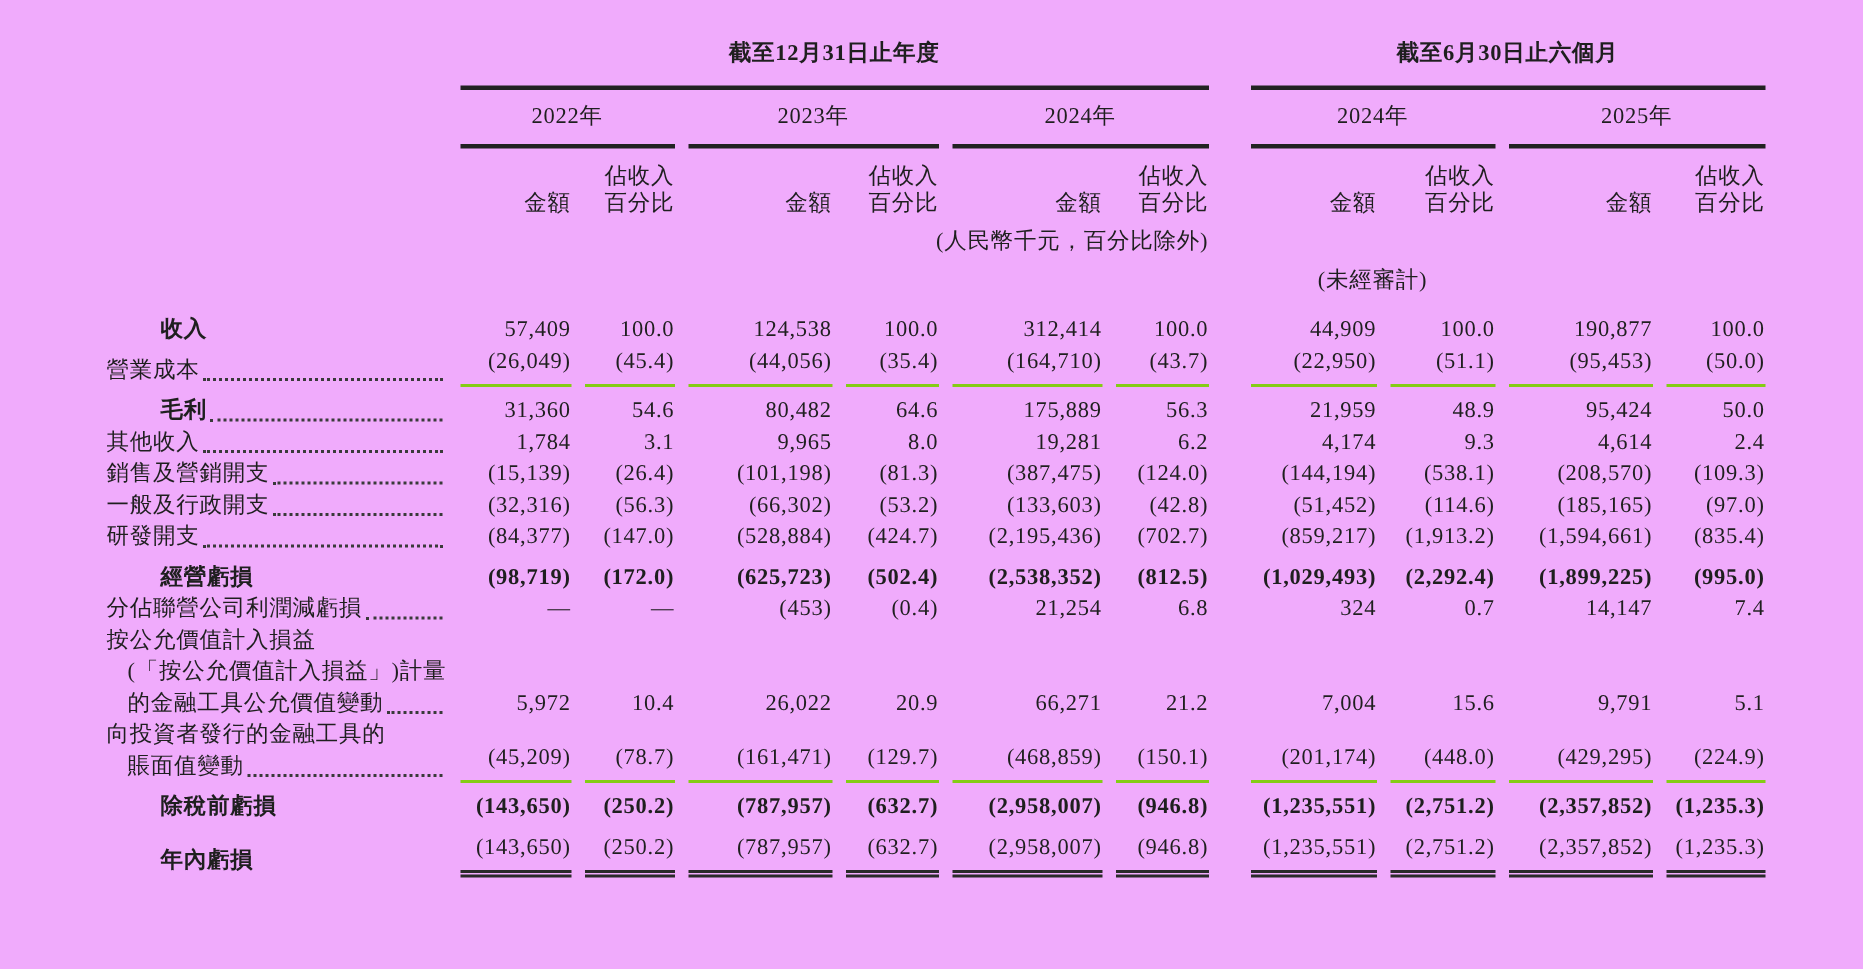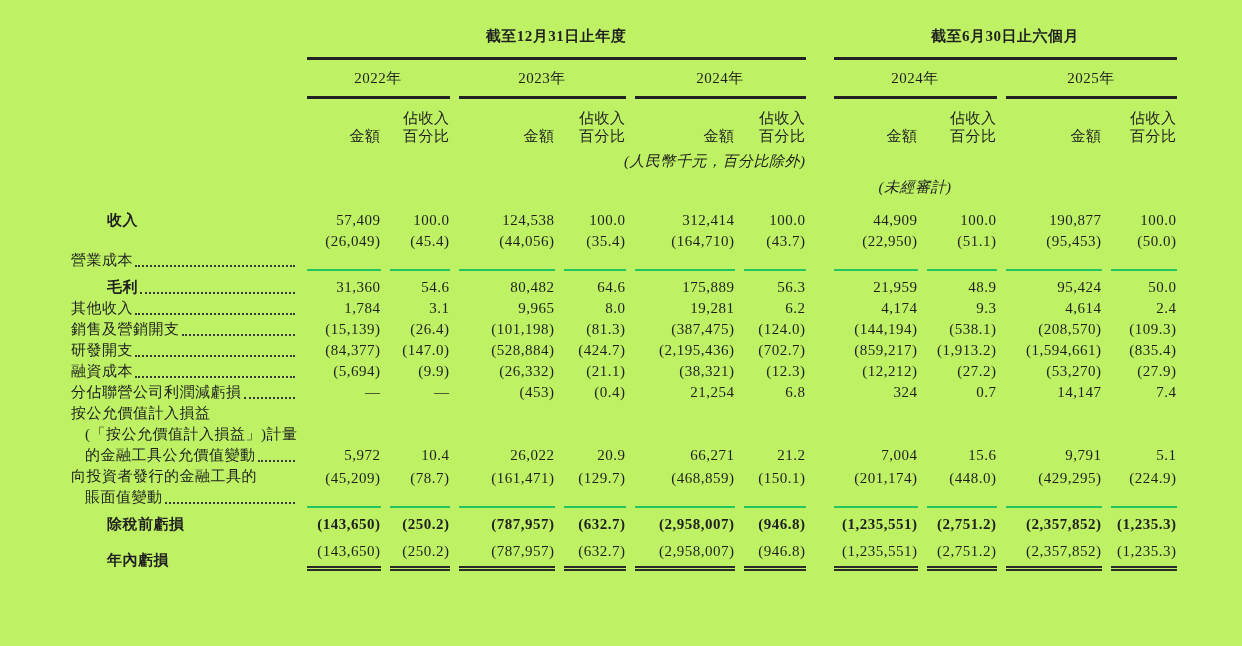--- a/index.html
+++ b/index.html
@@ -1,19 +1,19 @@
 <!DOCTYPE html>
 <html><head>
 <meta charset="utf-8">
 <style>
   html,body{margin:0;padding:0;background:#ffffff;}
   .page{
     position:relative;
     width:1242px;height:646px;
-    background:#bef264;
+    background:#f0abfc;
     color:#1f1f1f;
     font-family:"Liberation Serif","DejaVu Serif",serif;
     overflow:hidden;
   }
   table.fin{
     border-collapse:separate;
     border-spacing:9px 0;
     margin:20px 0 0 62px;
     font-size:15px;
     line-height:21px;
@@ -35,34 +35,34 @@
   }
   th.yr{
     font-weight:normal;text-align:center;
     padding:8px 0 7px 0;
     border-bottom:3px solid #222;
   }
   th.sub{
     font-weight:normal;text-align:right;
     padding-top:10px;line-height:18px;
   }
-  td.note{font-style:italic;line-height:20px;padding-top:6px;}
+  td.note{line-height:20px;padding-top:6px;}
   td.note.right{text-align:right;}
   td.note.center{text-align:center;}
 
   td.lbl{text-align:left;vertical-align:bottom;}
   td.lbl.bold .txt{font-weight:bold;padding-left:36px;}
   .lblline{display:flex;align-items:flex-end;}
   .lblline .txt{white-space:nowrap;}
   .lblline .indent{padding-left:14px;font-family:Liberation Serif, serif;}
   .leader{flex:1;border-bottom:2px dotted #3a3a3a;margin:0 3px 4px 2px;min-width:6px;}
 
   td.num{text-align:right;white-space:nowrap;}
   td.num.bold{font-weight:bold;}
-  tr.rule-single td.num{border-bottom:2px solid #22c55e;padding-bottom:17px;}
+  tr.rule-single td.num{border-bottom:2px solid #84cc16;padding-bottom:4px;}
   tr.rule-double td.num{border-bottom:5px double #2a2a2a;padding-bottom:4px;}
   tr.after-rule td{padding-top:6px;}
   tr.first-body td{padding-top:13px;}
   td.gap{border:none !important;}
 </style>
 </head>
 <body>
 
 <div class="page">
   <table class="fin">
@@ -230,54 +230,72 @@
           <td class="num">(124.0)</td>
           <td class="gap"></td>
           <td class="num">(144,194)</td>
           <td class="num">(538.1)</td>
           <td class="num">(208,570)</td>
           <td class="num">(109.3)</td>
         </tr>
         <tr>
           <td class="lbl">
             <div class="lblline">
+              <span class="txt">一般及行政開支</span>
+              <span class="leader"></span>
+            </div>
+          </td>
+          <td class="num">(32,316)</td>
+          <td class="num">(56.3)</td>
+          <td class="num">(66,302)</td>
+          <td class="num">(53.2)</td>
+          <td class="num">(133,603)</td>
+          <td class="num">(42.8)</td>
+          <td class="gap"></td>
+          <td class="num">(51,452)</td>
+          <td class="num">(114.6)</td>
+          <td class="num">(185,165)</td>
+          <td class="num">(97.0)</td>
+        </tr>
+        <tr>
+          <td class="lbl">
+            <div class="lblline">
               <span class="txt">研發開支</span>
               <span class="leader"></span>
             </div>
           </td>
           <td class="num">(84,377)</td>
           <td class="num">(147.0)</td>
           <td class="num">(528,884)</td>
           <td class="num">(424.7)</td>
           <td class="num">(2,195,436)</td>
           <td class="num">(702.7)</td>
           <td class="gap"></td>
           <td class="num">(859,217)</td>
           <td class="num">(1,913.2)</td>
           <td class="num">(1,594,661)</td>
           <td class="num">(835.4)</td>
         </tr>
-        <tr>
-          <td class="lbl">
-            <div class="lblline">
-              <span class="txt">融資成本</span>
-              <span class="leader"></span>
-            </div>
-          </td>
-          <td class="num">(5,694)</td>
-          <td class="num">(9.9)</td>
-          <td class="num">(26,332)</td>
-          <td class="num">(21.1)</td>
-          <td class="num">(38,321)</td>
-          <td class="num">(12.3)</td>
-          <td class="gap"></td>
-          <td class="num">(12,212)</td>
-          <td class="num">(27.2)</td>
-          <td class="num">(53,270)</td>
-          <td class="num">(27.9)</td>
+        <tr class="after-rule">
+          <td class="lbl bold">
+            <div class="lblline">
+              <span class="txt">經營虧損</span>
+            </div>
+          </td>
+          <td class="num bold">(98,719)</td>
+          <td class="num bold">(172.0)</td>
+          <td class="num bold">(625,723)</td>
+          <td class="num bold">(502.4)</td>
+          <td class="num bold">(2,538,352)</td>
+          <td class="num bold">(812.5)</td>
+          <td class="gap"></td>
+          <td class="num bold">(1,029,493)</td>
+          <td class="num bold">(2,292.4)</td>
+          <td class="num bold">(1,899,225)</td>
+          <td class="num bold">(995.0)</td>
         </tr>
         <tr>
           <td class="lbl">
             <div class="lblline">
               <span class="txt">分佔聯營公司利潤減虧損</span>
               <span class="leader"></span>
             </div>
           </td>
           <td class="num">—</td>
           <td class="num">—</td>

